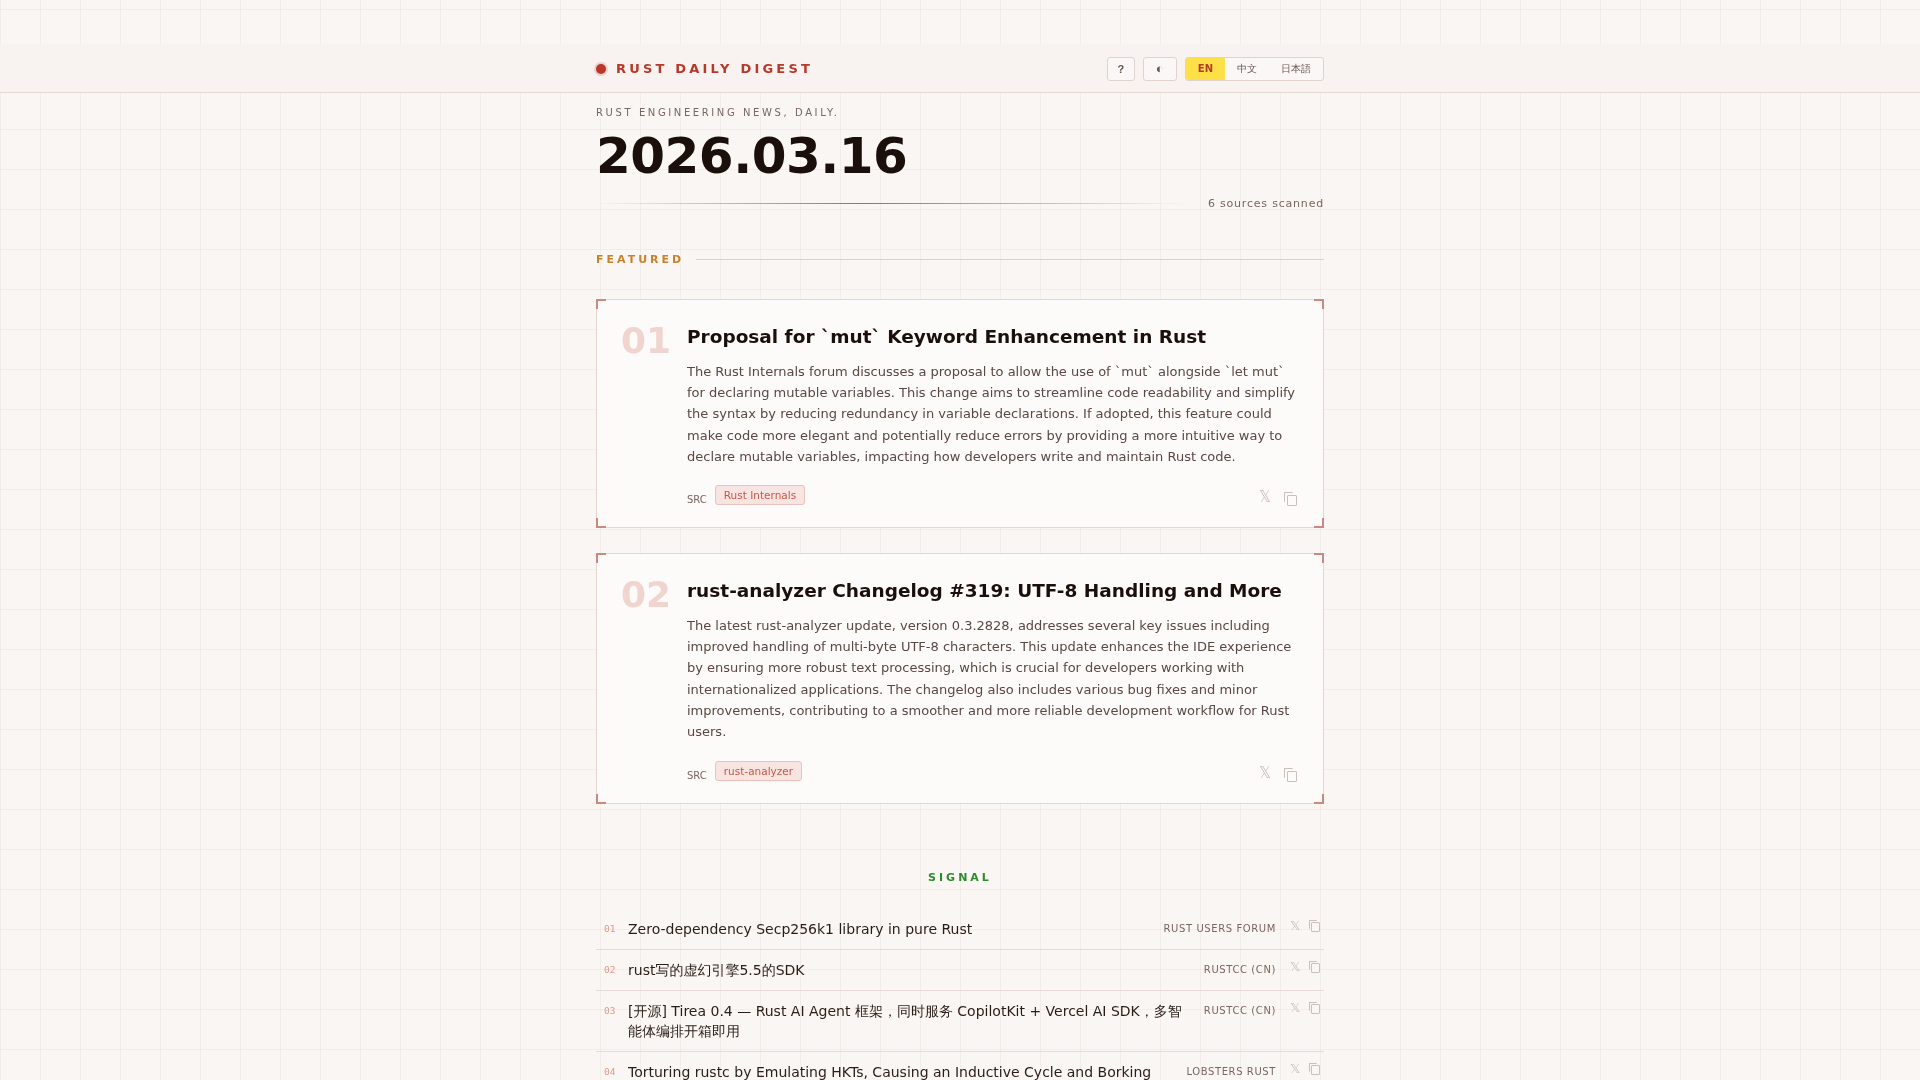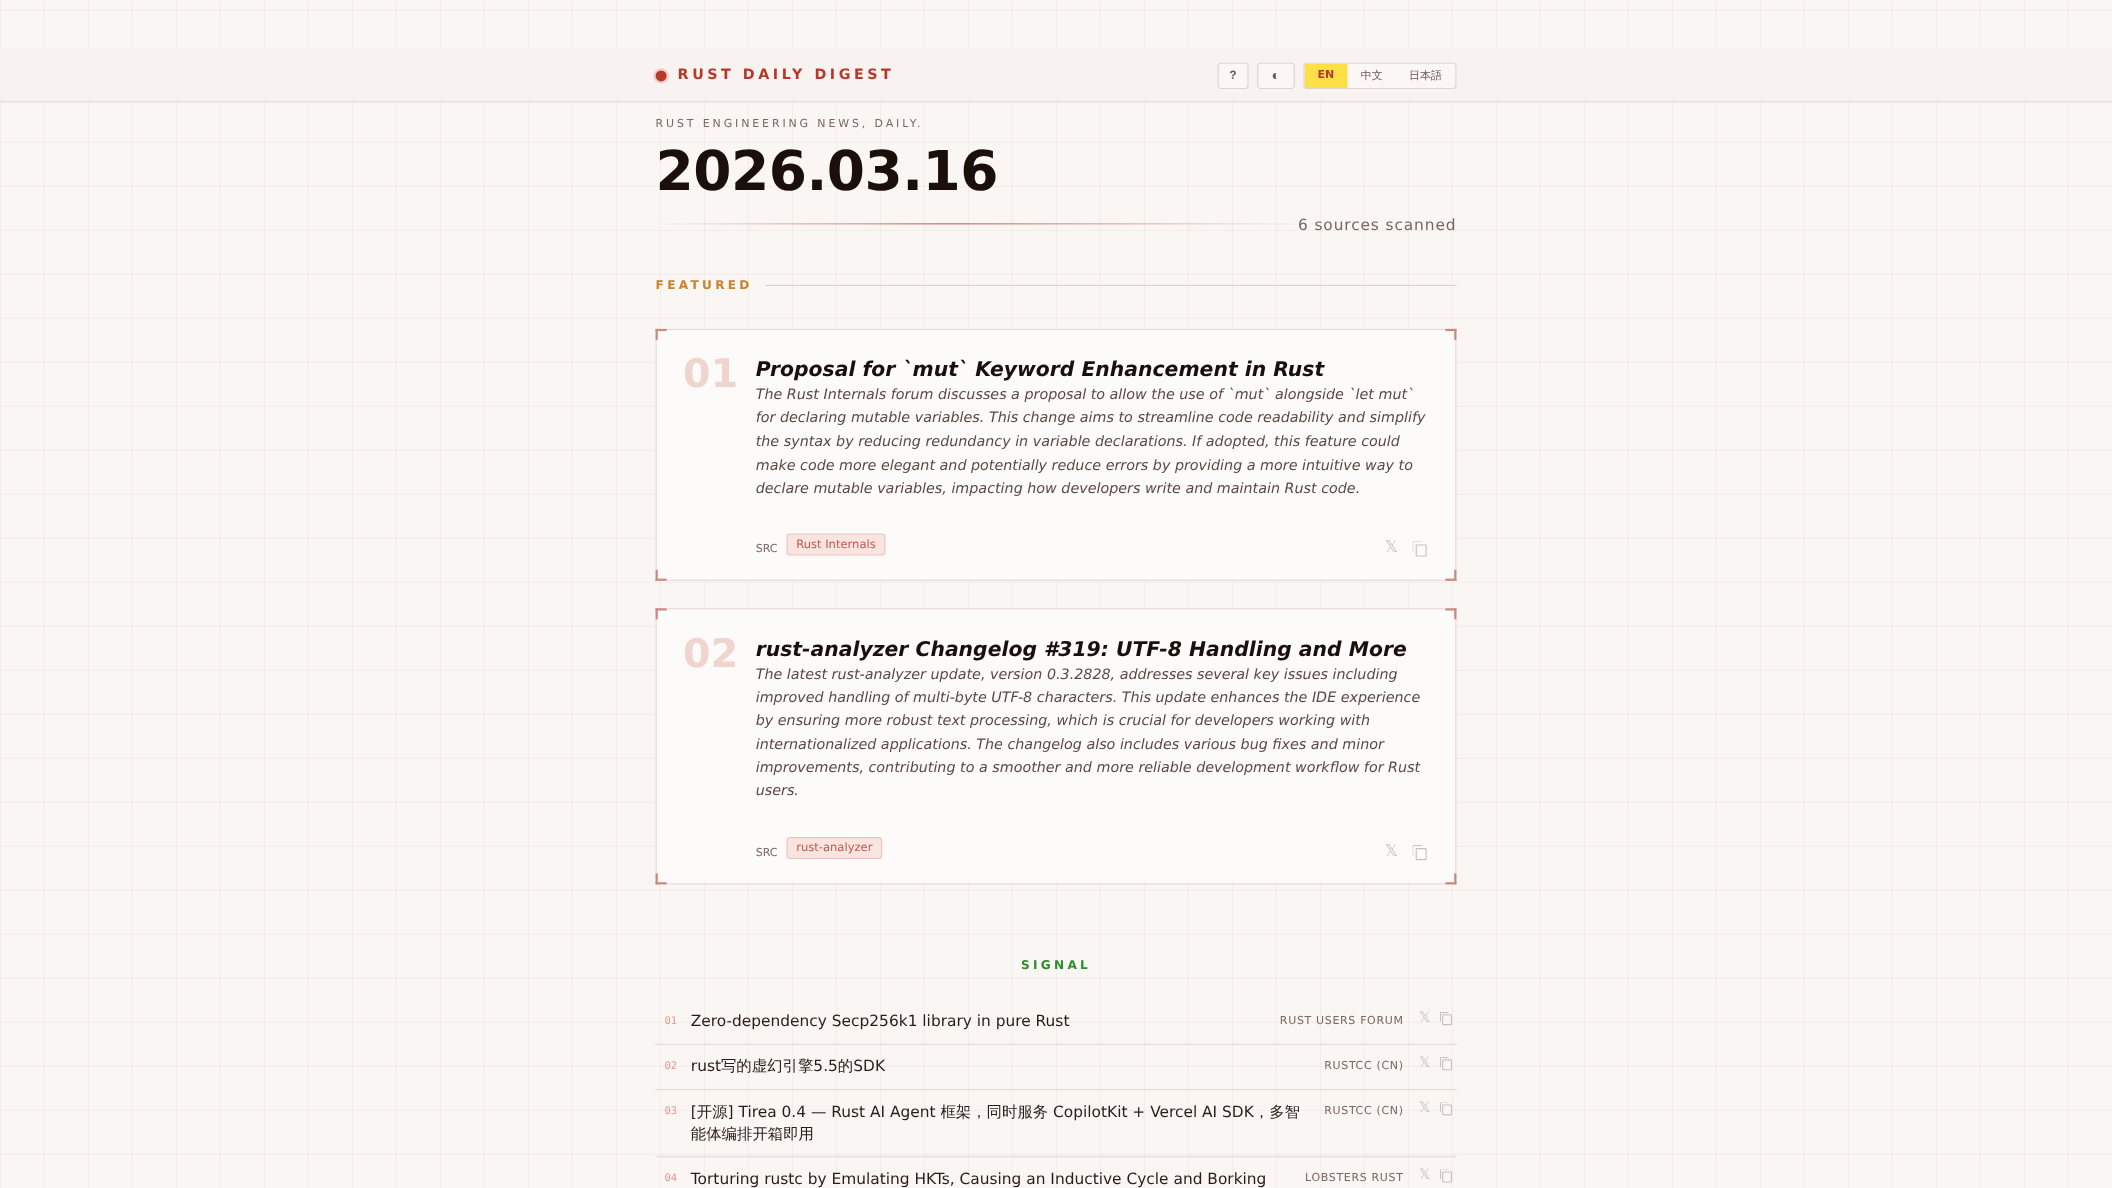--- a/index.html
+++ b/index.html
@@ -63,21 +63,21 @@
   .date {
     position: absolute; top: 78px; left: 0;
     font-size: 50px; font-weight: bold; color: #1a0f0b; letter-spacing: -0.5px;
   }
   .hero-line {
     position: absolute; top: 154px; left: 0; width: 590px; height: 1px;
     background: linear-gradient(to right, rgba(184,56,42,0) 0%, rgba(184,56,42,0.8) 45%, rgba(184,56,42,0.15) 90%, rgba(184,56,42,0) 100%);
   }
   .sources {
     position: absolute; top: 148px; right: 0;
-    font-size: 14px; letter-spacing: 0.8px; color: #7a6661;
+    font-size: 11px; letter-spacing: 0.8px; color: #7a6661;
   }
 
   .section-head {
     position: absolute; left: 0; width: 728px;
     display: flex; align-items: center; gap: 12px;
   }
   .section-label { font-size: 11px; font-weight: bold; letter-spacing: 3px; }
   .section-rule { flex: 1; height: 1px; background: #ddd0cb; }
   .featured-head { top: 204px; }
   .featured-head .section-label { color: #c9822d; }
@@ -93,24 +93,24 @@
   .corner.tl { top: -1px; left: -1px; border-width: 2px 0 0 2px; }
   .corner.tr { top: -1px; right: -1px; border-width: 2px 2px 0 0; }
   .corner.bl { bottom: -1px; left: -1px; border-width: 0 0 2px 2px; }
   .corner.br { bottom: -1px; right: -1px; border-width: 0 2px 2px 0; }
   .card-1 { top: 250px; height: 229px; }
   .card-2 { top: 504px; height: 251px; }
   .card-num {
     position: absolute; left: 24px; top: 20px;
     font-size: 36px; font-weight: bold; color: #f0d5cf;
   }
-  .card-body { position: absolute; left: 90px; right: 26px; top: 25px; font-style: italic; }
+  .card-body { position: absolute; left: 90px; right: 26px; top: 25px; }
   .card-title { font-size: 18.5px; font-weight: bold; color: #1a0f0b; line-height: 24px; }
   .card-desc {
-    font-size: 13px; line-height: 21.2px; color: #5a4843;
+    margin-top: 12px; font-size: 13px; line-height: 21.2px; color: #5a4843;
   }
   .card-foot {
     position: absolute; left: 90px; right: 26px; bottom: 22px;
     display: flex; align-items: flex-end;
   }
   .src-label { font-size: 10px; color: #7a6661; margin-right: 8px; }
   .src-pill {
     font-size: 10.5px; color: #c25a4c;
     background: #f8e4e0; border: 1px solid #ecc3bb; border-radius: 3px;
     padding: 3px 8px;

